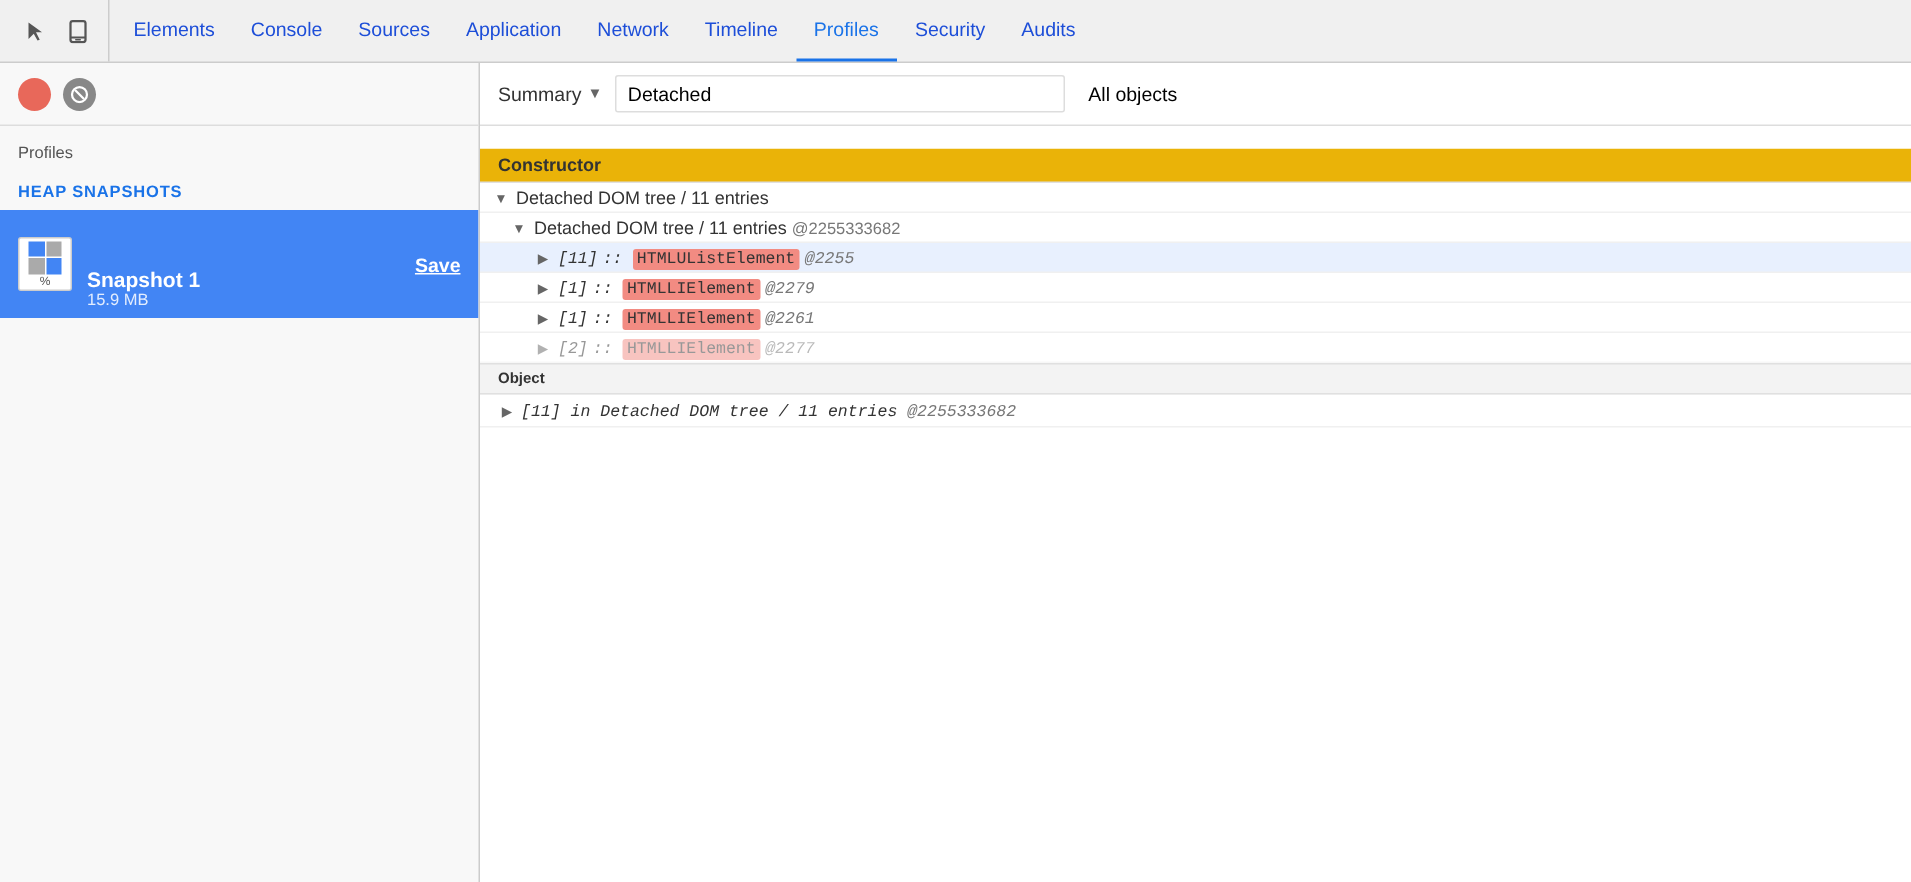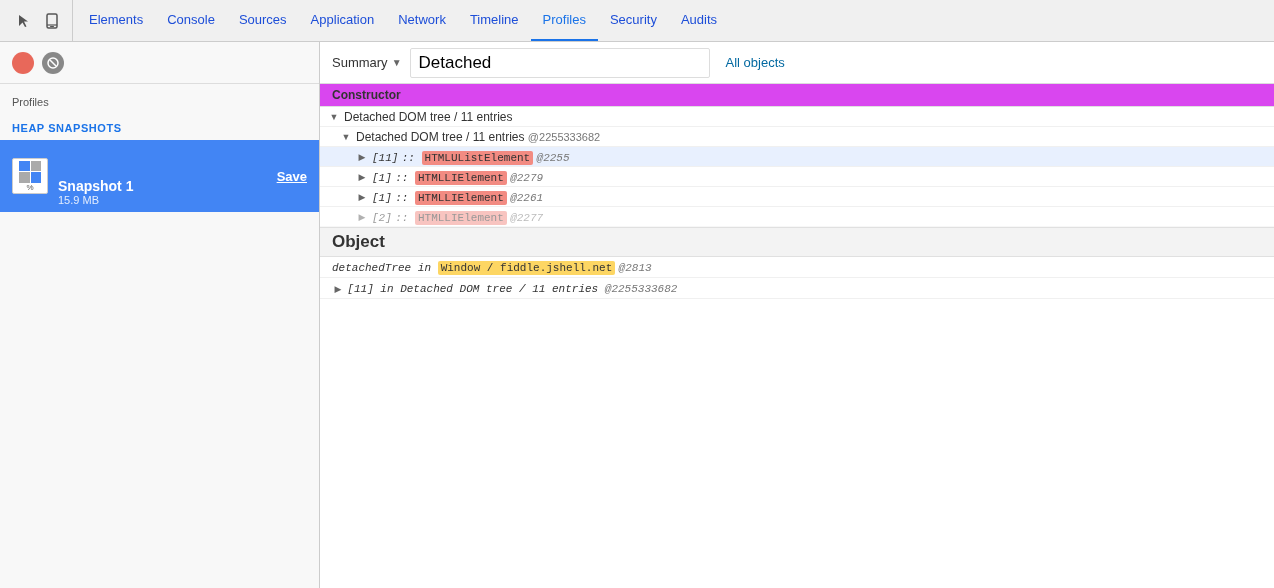--- a/index.html
+++ b/index.html
@@ -160,20 +160,21 @@
       font-size: 13px;
       font-weight: 600;
     }
 
     
     .right-panel {
       flex: 1;
       background: white;
       display: flex;
       flex-direction: column;
+      gap: 15px;
     }
     .panel-toolbar {
       display: flex;
       align-items: center;
       padding: 0 12px;
       height: 42px;
       border-bottom: 1px solid #ddd;
       gap: 8px;
     }
     .summary-dropdown {
@@ -187,38 +188,38 @@
     .dropdown-arrow {
       font-size: 10px;
       color: #666;
     }
     .filter-input {
       flex: 1;
       max-width: 300px;
       padding: 4px 8px;
       border: 1px solid #ddd;
       border-radius: 2px;
-      font-size: 17px;
+      font-size: 13px;
       background: white;
     }
     .all-objects-btn {
       font-size: 13px;
-      color: #0369a1;
+      color: #000000;
       cursor: pointer;
       padding: 4px 8px;
     }
 
     
     .table-area {
       flex: 1;
       overflow: auto;
       font-size: 12px;
     }
     .section-header {
-      background: #d946ef;
+      background: #eab308;
       padding: 4px 12px;
       font-weight: 600;
       font-size: 12px;
       color: #333;
       border-bottom: 1px solid #e0e0e0;
     }
     .tree-row {
       display: flex;
       align-items: center;
       padding: 2px 0;
@@ -274,21 +275,21 @@
       font-weight: 600;
       font-size: 12px;
       color: #333;
       border-top: 1px solid #e0e0e0;
       border-bottom: 1px solid #e0e0e0;
     }
     .object-section {
       background: #f3f3f3;
       padding: 4px 12px;
       font-weight: 600;
-      font-size: 17px;
+      font-size: 10px;
       color: #333;
       border-top: 1px solid #e0e0e0;
       border-bottom: 1px solid #e0e0e0;
     }
     .object-row {
       padding: 3px 12px;
       font-size: 12px;
       color: #333;
       border-bottom: 1px solid #f0f0f0;
       cursor: pointer;
@@ -449,24 +450,19 @@
           <span class="mono"> :: </span>
           <span class="highlight-red">HTMLLIElement</span>
           <span class="at-addr mono"> @2277</span>
         </span>
       </div>
 
 
       <div class="object-section">Object</div>
 
       <div class="object-row">
-        <span class="mono">detachedTree in </span>
-        <span class="highlight-yellow">Window / fiddle.jshell.net</span>
-        <span class="at-addr mono"> @2813</span>
-      </div>
-      <div class="object-row">
         <span class="tree-toggle">▶</span>
         <span class="mono"> [11] in Detached DOM tree / 11 entries </span>
         <span class="at-addr mono">@2255333682</span>
       </div>
     </div>
   </div>
 </div>
 
 </body></html>

